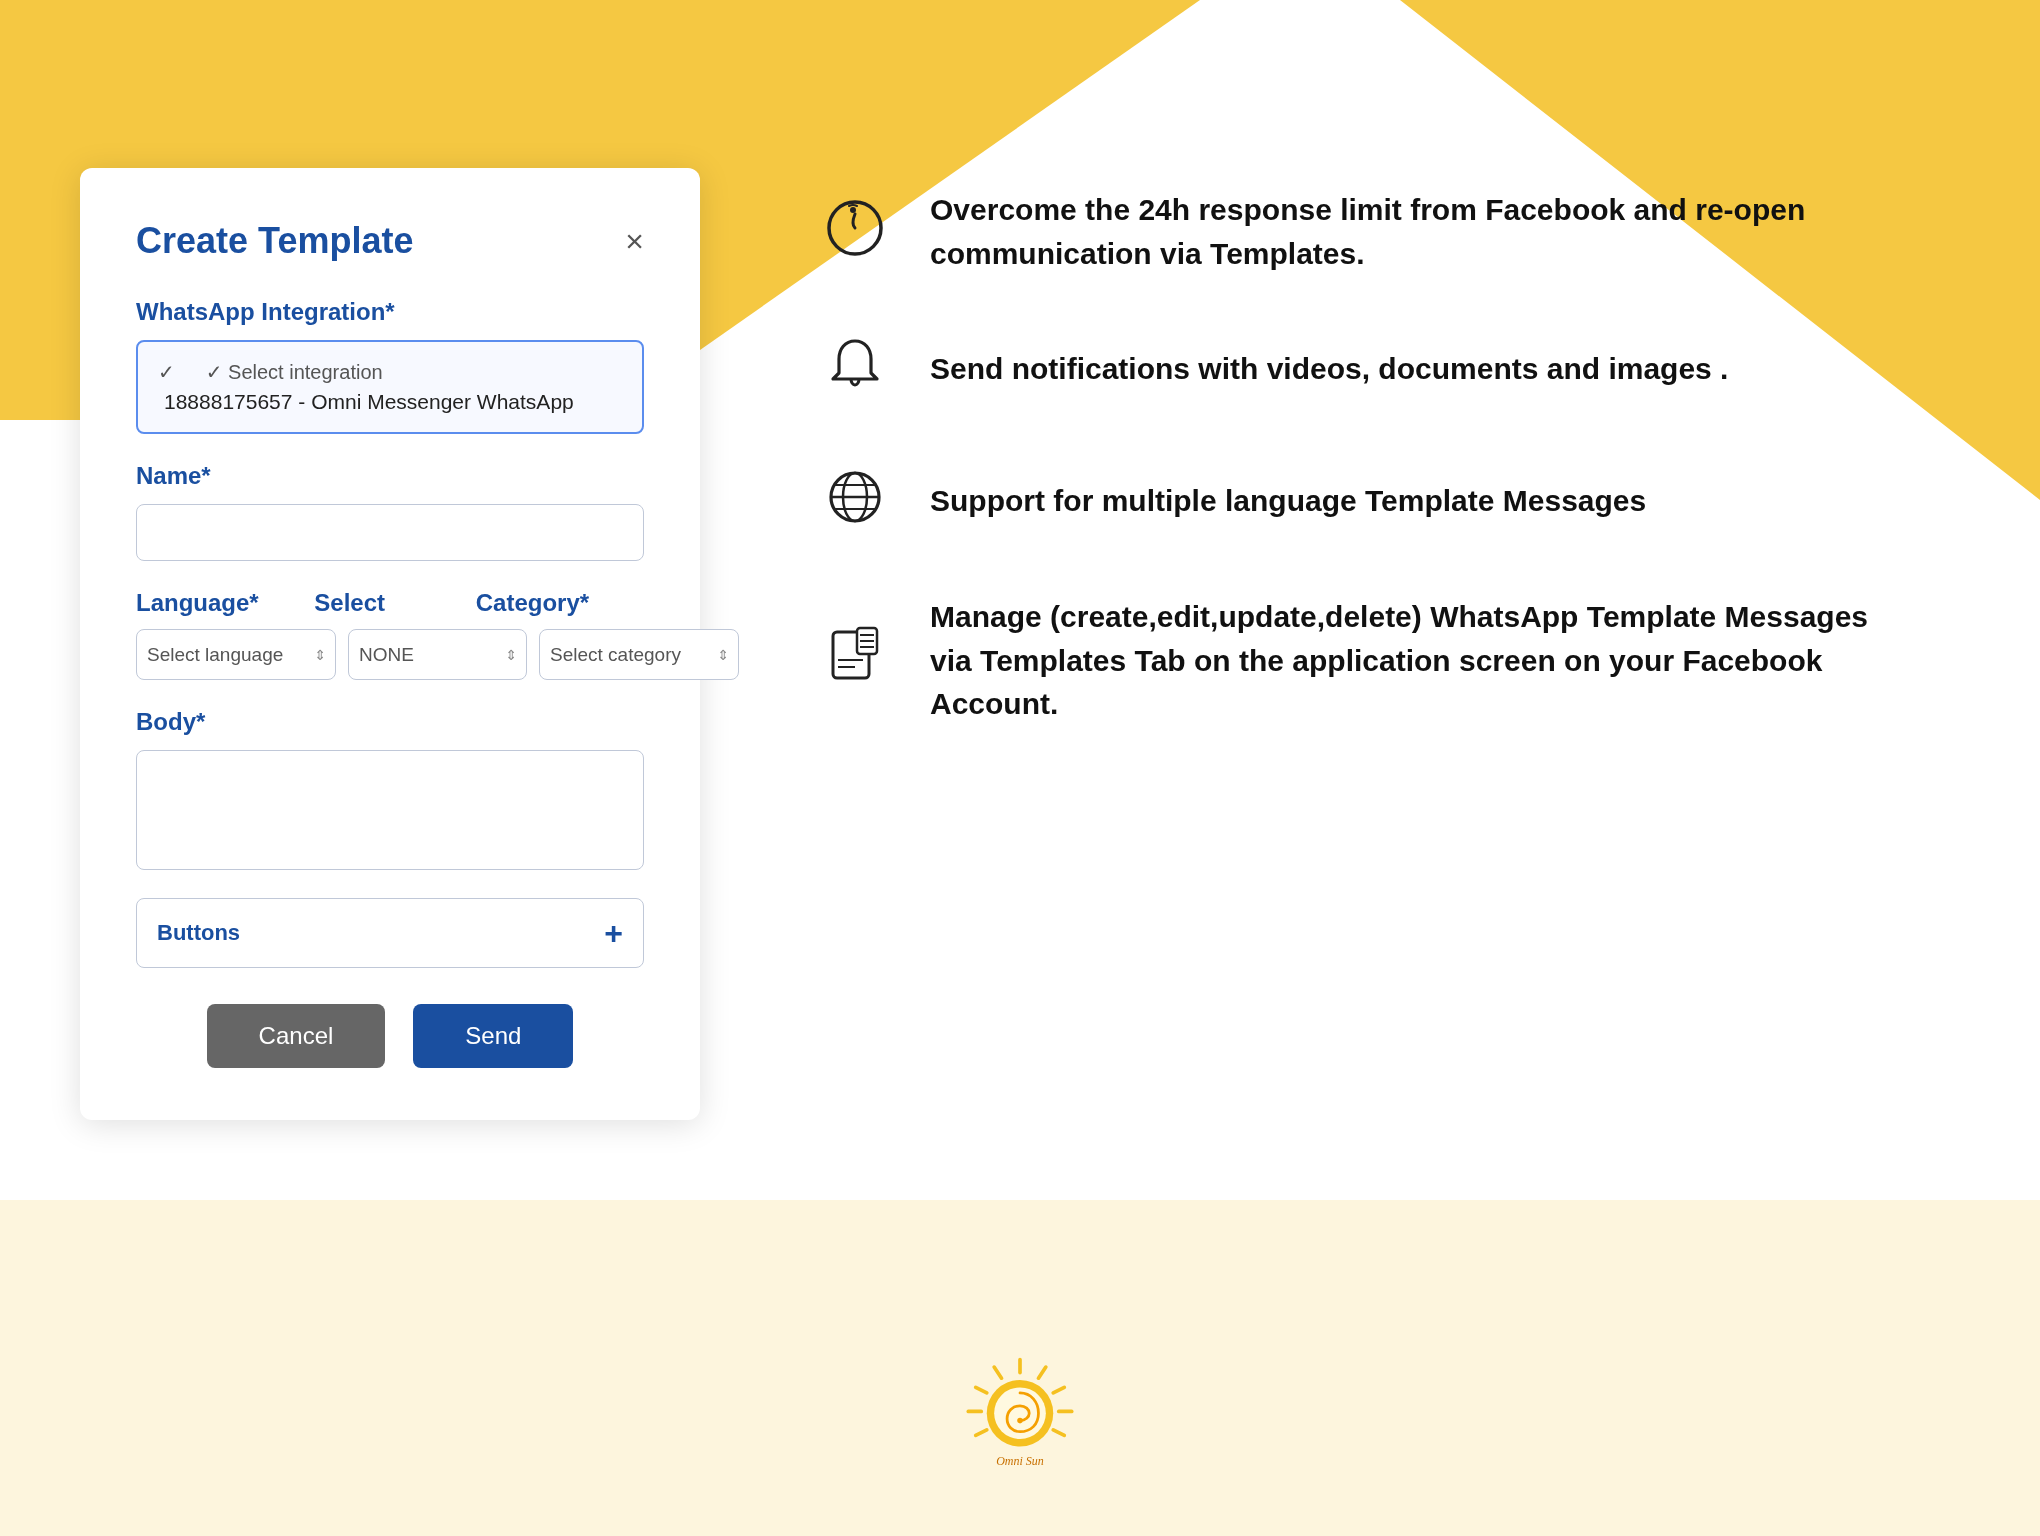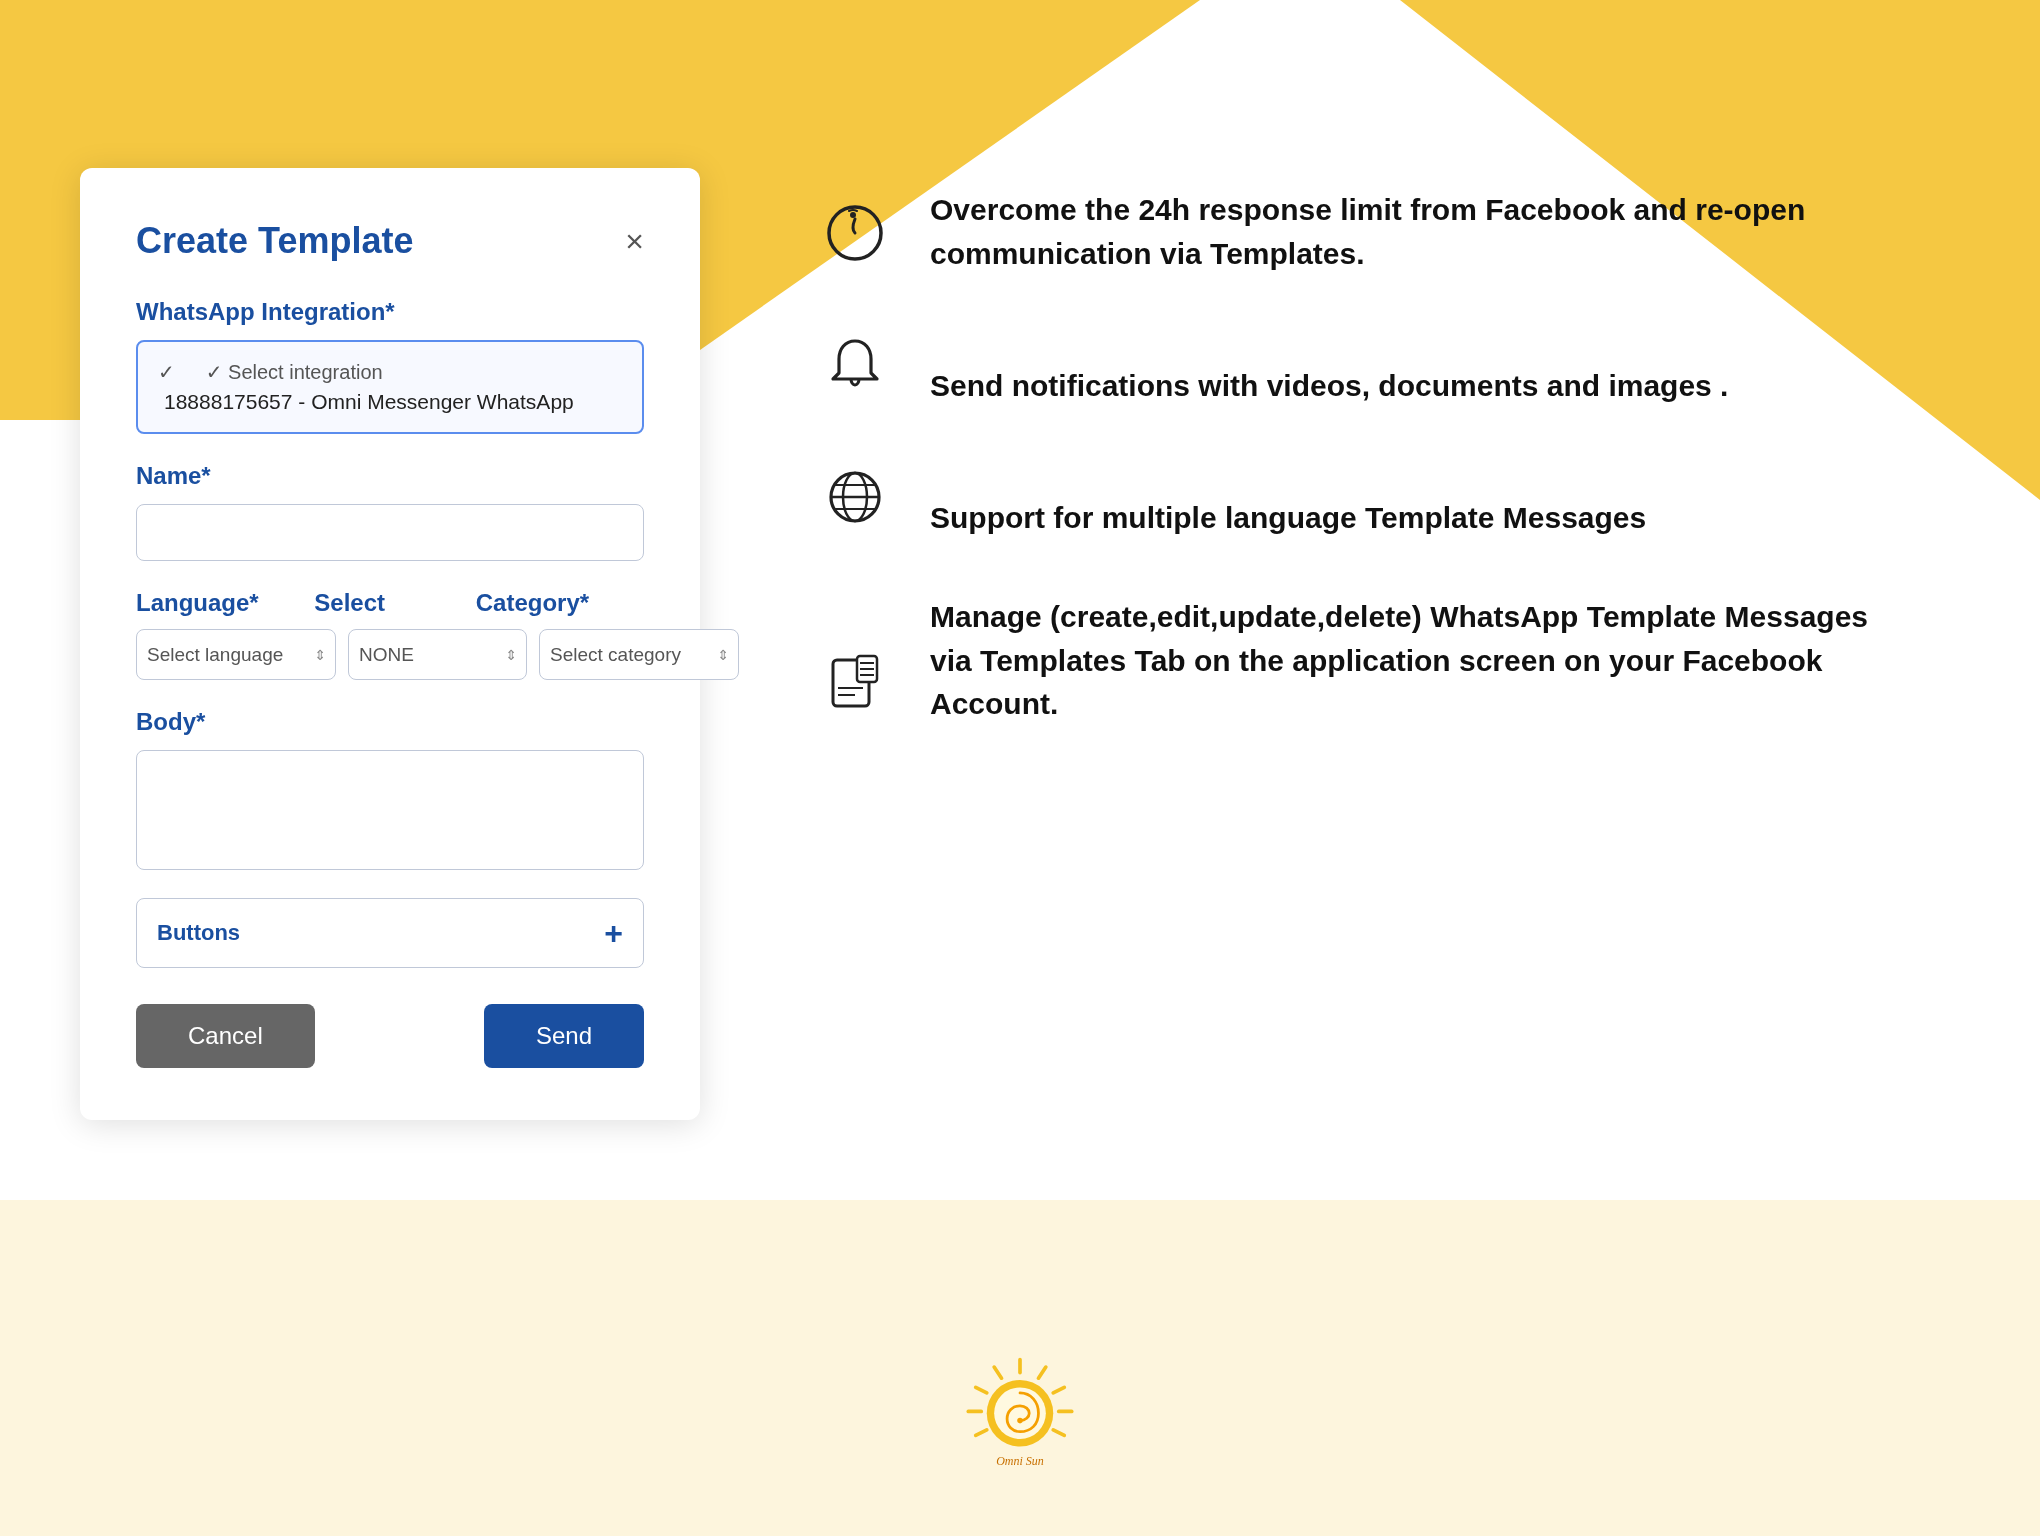--- a/index.html
+++ b/index.html
@@ -220,21 +220,21 @@
       border: none;
       font-size: 32px;
       color: #1a4fa0;
       cursor: pointer;
       font-weight: 700;
       line-height: 1;
     }
 
     .action-row {
       display: flex;
-      justify-content: space-between;
+      justify-content: center;
       gap: 28px;
     }
 
     .cancel-btn {
       background: #666;
       color: #fff;
       border: none;
       border-radius: 8px;
       padding: 18px 52px;
       font-size: 24px;
@@ -258,21 +258,21 @@
       flex: 1;
       padding: 20px 40px;
       display: flex;
       flex-direction: column;
       gap: 56px;
     }
 
     .info-item {
       display: flex;
       flex-direction: row;
-      align-items: flex-end;
+      align-items: center;
       gap: 40px;
     }
 
     .info-icon {
       font-size: 52px;
       flex-shrink: 0;
       width: 70px;
       text-align: center;
       margin-top: 4px;
     }

